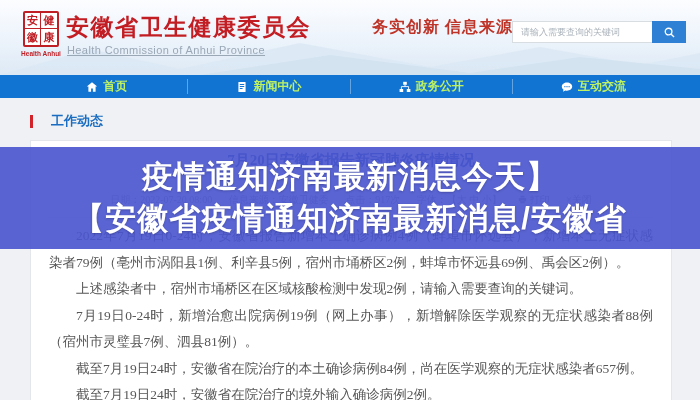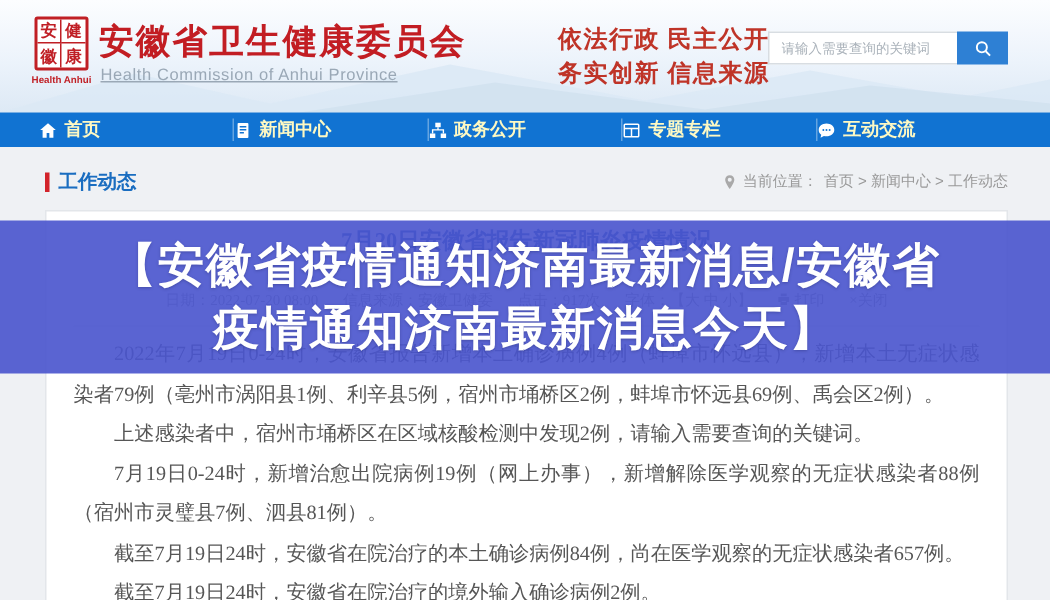--- a/index.html
+++ b/index.html
@@ -44,51 +44,51 @@
     font-size:11px; color:#9aa8b6; letter-spacing:.4px;text-decoration:underline;
   }
   .slogan {
     position:absolute; left:372px; top:17px;
     font-family:"Liberation Serif","DejaVu Serif",serif;
     font-size:16px; font-weight:bold; color:#bf3428; line-height:19px;
     letter-spacing:1px;
   }
   .slogan div + div { margin-top:4px; }
 
-  .search-box { position:absolute; left:512px; top:21px; width:160px; height:22px; display:flex; }
+  .search-box { position:absolute; left:512px; top:21px; width:174px; height:22px; display:flex; }
   .search-input {
     flex:1; min-width:0; height:22px; border:1px solid #d8dde2; border-right:none;
     background:#fff; font-size:9px; color:#333; padding:0 8px; outline:none;
   }
   .search-input::placeholder { color:#aab2ba; }
   .search-btn {
     width:34px; height:22px; border:none; background:#2e80d4;
     display:flex; align-items:center; justify-content:center; cursor:pointer;
   }
 
   
   .navbar {
     position:absolute; top:75px; left:0; width:700px; height:23px;
     background:#1173d2;
   }
   .navbar ul {
     list-style:none; display:flex; width:100%; height:100%; padding:0 26px;
   }
   .navbar li {
-    flex:1; display:flex; align-items:center; justify-content:flex-start; gap:5px;
-    color:#fef9c3; font-size:12px; font-weight:bold; cursor:pointer;
+    flex:1; display:flex; align-items:center; justify-content:center; gap:5px;
+    color:#bef264; font-size:12px; font-weight:bold; cursor:pointer;
     border-right:1px solid rgba(255,255,255,.35);
     margin:4px 0; height:15px;
   }
   .navbar li:last-child { border-right:none;font-family:Liberation Mono, monospace; }
   .navbar svg { flex:0 0 auto; }
 
   
   .section-head { position:absolute; top:112px; left:30px; right:28px; height:18px; }
-  .section-title { display:flex; align-items:center; gap:6px; float:left; }
+  .section-title { display:flex; align-items:center; gap:18px; float:left; }
   .section-title .bar { width:3px; height:13px; background:#d2232a; }
   .section-title .txt { font-size:13px; font-weight:bold; color:#1a6dc0; }
   .breadcrumb {
     float:right; display:flex; align-items:center; gap:4px;
     font-size:10px; color:#999; margin-top:2px;
   }
 
   
   .card {
     position:absolute; left:30px; right:28px; top:140px; height:300px;
@@ -137,21 +137,20 @@
     <span>健</span>
     <span>徽</span>
     <span>康</span>
   </div>
   <div class="seal-caption">Health Anhui</div>
 
   <div class="logo-title">安徽省卫生健康委员会</div>
   <div class="logo-subtitle">Health Commission of Anhui Province</div>
 
   <div class="slogan">
-    <div>依法行政  民主公开</div>
     <div>务实创新  信息来源</div>
   </div>
 
   <div class="search-box">
     <input class="search-input" type="text" placeholder="请输入需要查询的关键词" style="">
     <button class="search-btn">
       <svg width="13" height="13" viewBox="0 0 14 14">
         <circle cx="6" cy="6" r="3.6" fill="none" stroke="#fff" stroke-width="1.4"></circle>
         <path d="M8.8 8.8l3.1 3.1" stroke="#fff" stroke-width="1.4"></path>
       </svg>
@@ -180,48 +179,34 @@
       <svg width="12" height="12" viewBox="0 0 12 12">
         <rect x="4.2" y="0.8" width="3.6" height="3" fill="#fff"></rect>
         <rect x="0.6" y="8" width="3.6" height="3" fill="#fff"></rect>
         <rect x="7.8" y="8" width="3.6" height="3" fill="#fff"></rect>
         <path d="M6 3.8v1.8M2.4 8V5.6h7.2V8" fill="none" stroke="#fff" stroke-width="0.9"></path>
       </svg>
       <span>政务公开</span>
     </li>
     <li>
       <svg width="12" height="12" viewBox="0 0 12 12">
-        <rect x="1.2" y="1.8" width="9.6" height="8.4" rx="0.6" fill="none" stroke="#fff" stroke-width="1"></rect>
-        <path d="M1.2 4.6h9.6M6 4.6v5.6" stroke="#fff" stroke-width="1"></path>
-      </svg>
-      <span>专题专栏</span>
-    </li>
-    <li>
-      <svg width="12" height="12" viewBox="0 0 12 12">
         <path d="M6 1.4c2.9 0 5.2 1.9 5.2 4.2S8.9 9.8 6 9.8c-.6 0-1.2-.1-1.7-.2L2 10.8l.5-2C1.4 8 .8 7 .8 5.6.8 3.3 3.1 1.4 6 1.4z" fill="#fff"></path>
         <circle cx="3.9" cy="5.7" r="0.65" fill="#1173d2"></circle>
         <circle cx="6" cy="5.7" r="0.65" fill="#1173d2"></circle>
         <circle cx="8.1" cy="5.7" r="0.65" fill="#1173d2"></circle>
       </svg>
       <span>互动交流</span>
     </li>
   </ul>
 </nav>
 
 <div class="section-head">
   <div class="section-title">
     <span class="bar"></span>
     <span class="txt">工作动态</span>
-  </div>
-  <div class="breadcrumb">
-    <svg width="9" height="11" viewBox="0 0 10 12">
-      <path d="M5 .8C3 .8 1.6 2.3 1.6 4.2 1.6 6.6 5 11 5 11s3.4-4.4 3.4-6.8C8.4 2.3 7 .8 5 .8zm0 4.8a1.5 1.5 0 1 1 0-3 1.5 1.5 0 0 1 0 3z" fill="#a9a9a9"></path>
-    </svg>
-    <span>当前位置：</span>
-    <span>首页 &gt; 新闻中心 &gt; 工作动态</span>
   </div>
 </div>
 
 <div class="card">
   <div class="card-inner">
     <div class="article-title">7月20日安徽省报告新冠肺炎疫情情况</div>
     <div class="article-meta">
       <span class="meta-item">日期：2022-07-20 08:00</span>
       <span class="meta-item">信息来源：安徽卫健委</span>
       <span class="meta-item">点击：917次</span>
@@ -242,15 +227,15 @@
       <p>2022年7月19日0-24时，安徽省报告新增本土确诊病例4例（蚌埠市怀远县），新增本土无症状感染者79例（亳州市涡阳县1例、利辛县5例，宿州市埇桥区2例，蚌埠市怀远县69例、禹会区2例）。</p>
       <p>上述感染者中，宿州市埇桥区在区域核酸检测中发现2例，请输入需要查询的关键词。</p>
       <p>7月19日0-24时，新增治愈出院病例19例（网上办事），新增解除医学观察的无症状感染者88例（宿州市灵璧县7例、泗县81例）。</p>
       <p>截至7月19日24时，安徽省在院治疗的本土确诊病例84例，尚在医学观察的无症状感染者657例。</p>
       <p>截至7月19日24时，安徽省在院治疗的境外输入确诊病例2例。</p>
     </div>
   </div>
 </div>
 
 <div class="overlay">
+  <div>疫情通知济南最新消息今天】</div>
   <div>【安徽省疫情通知济南最新消息/安徽省</div>
-  <div>疫情通知济南最新消息今天】</div>
 </div>
 
 </body></html>

